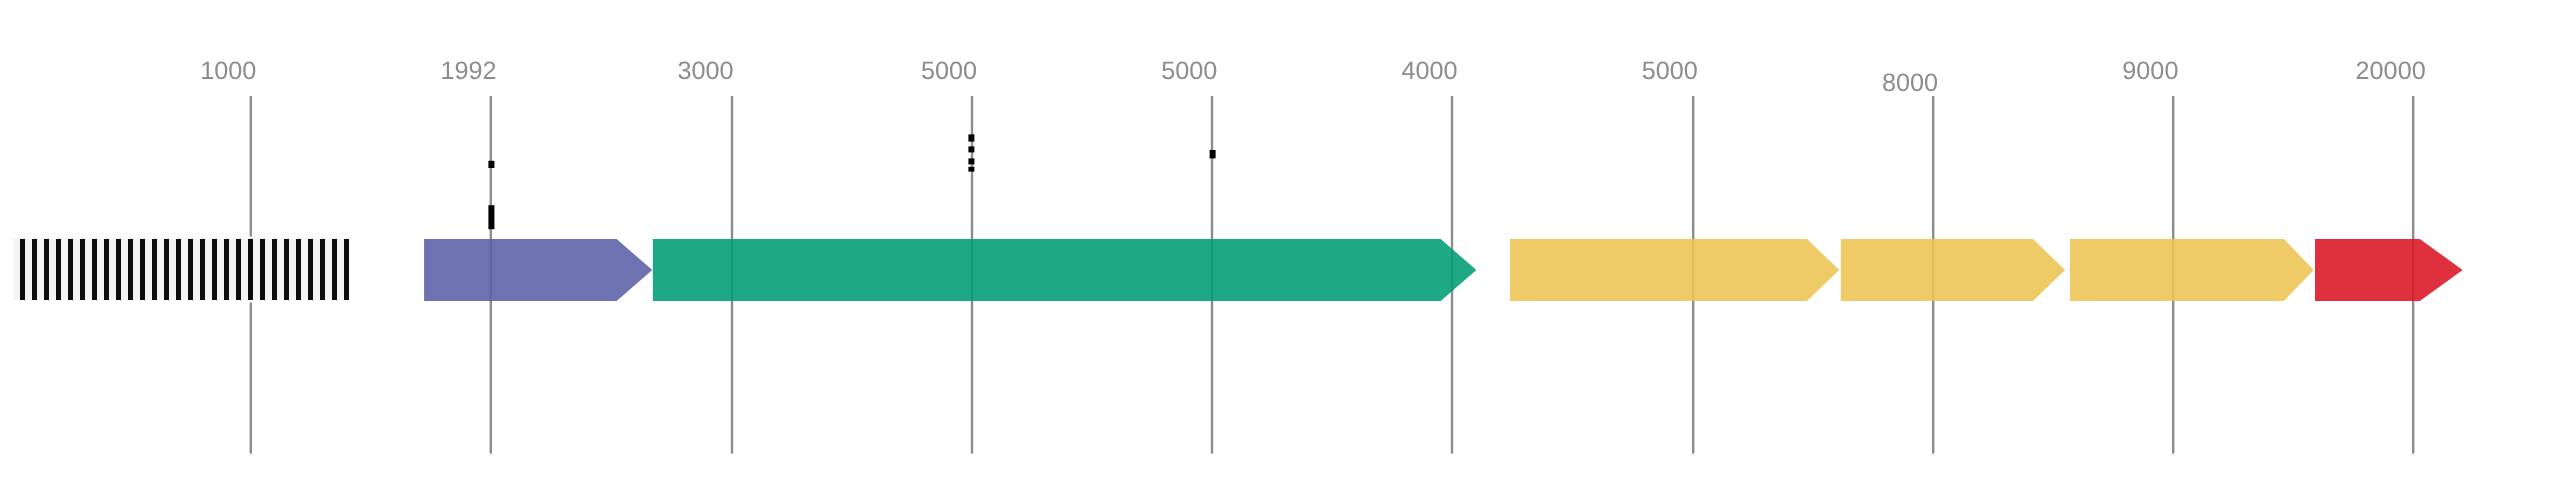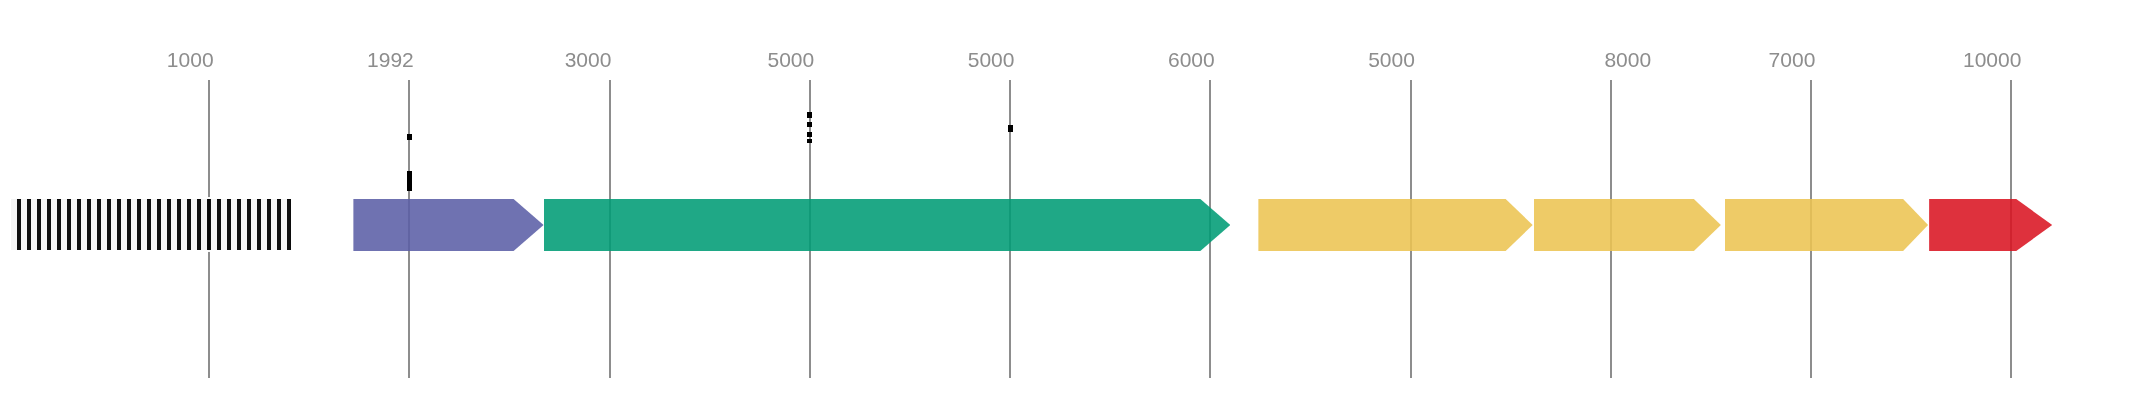--- a/index.html
+++ b/index.html
@@ -54,29 +54,29 @@
       <div class="tick-label" style="left: 190.22px; top: 48px; color: rgb(141, 141, 141);">1000</div>
       <div class="gridline" style="left: 408.44px; top: 80px; height: 298px; background: rgb(141, 141, 141);"></div>
       <div class="tick-label" style="left: 390.44px; top: 48px; color: rgb(141, 141, 141);">1992</div>
       <div class="gridline" style="left: 608.66px; top: 80px; height: 298px; background: rgb(141, 141, 141);"></div>
       <div class="tick-label" style="left: 588px; top: 48px; color: rgb(141, 141, 141); text-align: right;">3000</div>
       <div class="gridline" style="left: 808.88px; top: 80px; height: 298px; background: rgb(141, 141, 141);"></div>
       <div class="tick-label" style="left: 790.88px; top: 48px; color: rgb(141, 141, 141);">5000</div>
       <div class="gridline" style="left: 1009.1px; top: 80px; height: 298px; background: rgb(141, 141, 141);"></div>
       <div class="tick-label" style="left: 991.1px; top: 48px; color: rgb(141, 141, 141);">5000</div>
       <div class="gridline" style="left: 1209.32px; top: 80px; height: 298px; background: rgb(141, 141, 141);"></div>
-      <div class="tick-label" style="left: 1191.32px; top: 48px; color: rgb(141, 141, 141);">6000</div>
+      <div class="tick-label" style="left: 1191.32px; top: 48px; color: rgb(141, 141, 141);">4000</div>
       <div class="gridline" style="left: 1409.54px; top: 80px; height: 298px; background: rgb(141, 141, 141);"></div>
       <div class="tick-label" style="left: 1391.54px; top: 48px; color: rgb(141, 141, 141);">5000</div>
       <div class="gridline" style="left: 1609.76px; top: 80px; height: 298px; background: rgb(141, 141, 141);"></div>
-      <div class="tick-label" style="left: 1591.76px; top: 48px; color: rgb(141, 141, 141); margin-left: 36px;">8000</div>
+      <div class="tick-label" style="left: 1591.76px; top: 58px; color: rgb(141, 141, 141);">8000</div>
       <div class="gridline" style="left: 1809.98px; top: 80px; height: 298px; background: rgb(141, 141, 141);"></div>
-      <div class="tick-label" style="left: 1791.98px; top: 48px; color: rgb(141, 141, 141);">7000</div>
+      <div class="tick-label" style="left: 1791.98px; top: 48px; color: rgb(141, 141, 141);">9000</div>
       <div class="gridline" style="left: 2010.2px; top: 80px; height: 298px; background: rgb(141, 141, 141);"></div>
-      <div class="tick-label" style="left: 1992.2px; top: 48px; color: rgb(141, 141, 141);">10000</div>
+      <div class="tick-label" style="left: 1992.2px; top: 48px; color: rgb(141, 141, 141);">20000</div>
       <div class="occlusion" style="left: 406.94px; top: 134px; height: 6px;"></div>
       <div class="occlusion" style="left: 406.94px; top: 171px; height: 20px;"></div>
       <div class="occlusion" style="left: 807.38px; top: 112px; height: 6px;"></div>
       <div class="occlusion" style="left: 807.38px; top: 122px; height: 5px;"></div>
       <div class="occlusion" style="left: 807.38px; top: 132px; height: 5px;"></div>
       <div class="occlusion" style="left: 807.38px; top: 139px; height: 4px;"></div>
       <div class="occlusion" style="left: 1007.6px; top: 125px; height: 7px;"></div>
     </div>
   <div class="layer" id="feature-layer">
       <div class="feature box" style="left: 9px; width: 284.312px; top: 197px; height: 55px; border: 2px solid rgb(255, 255, 255); background: repeating-linear-gradient(90deg, rgb(243, 243, 243) 0px, rgb(243, 243, 243) 5.6px, rgb(0, 0, 0) 5.6px, rgb(0, 0, 0) 10px);"></div>

